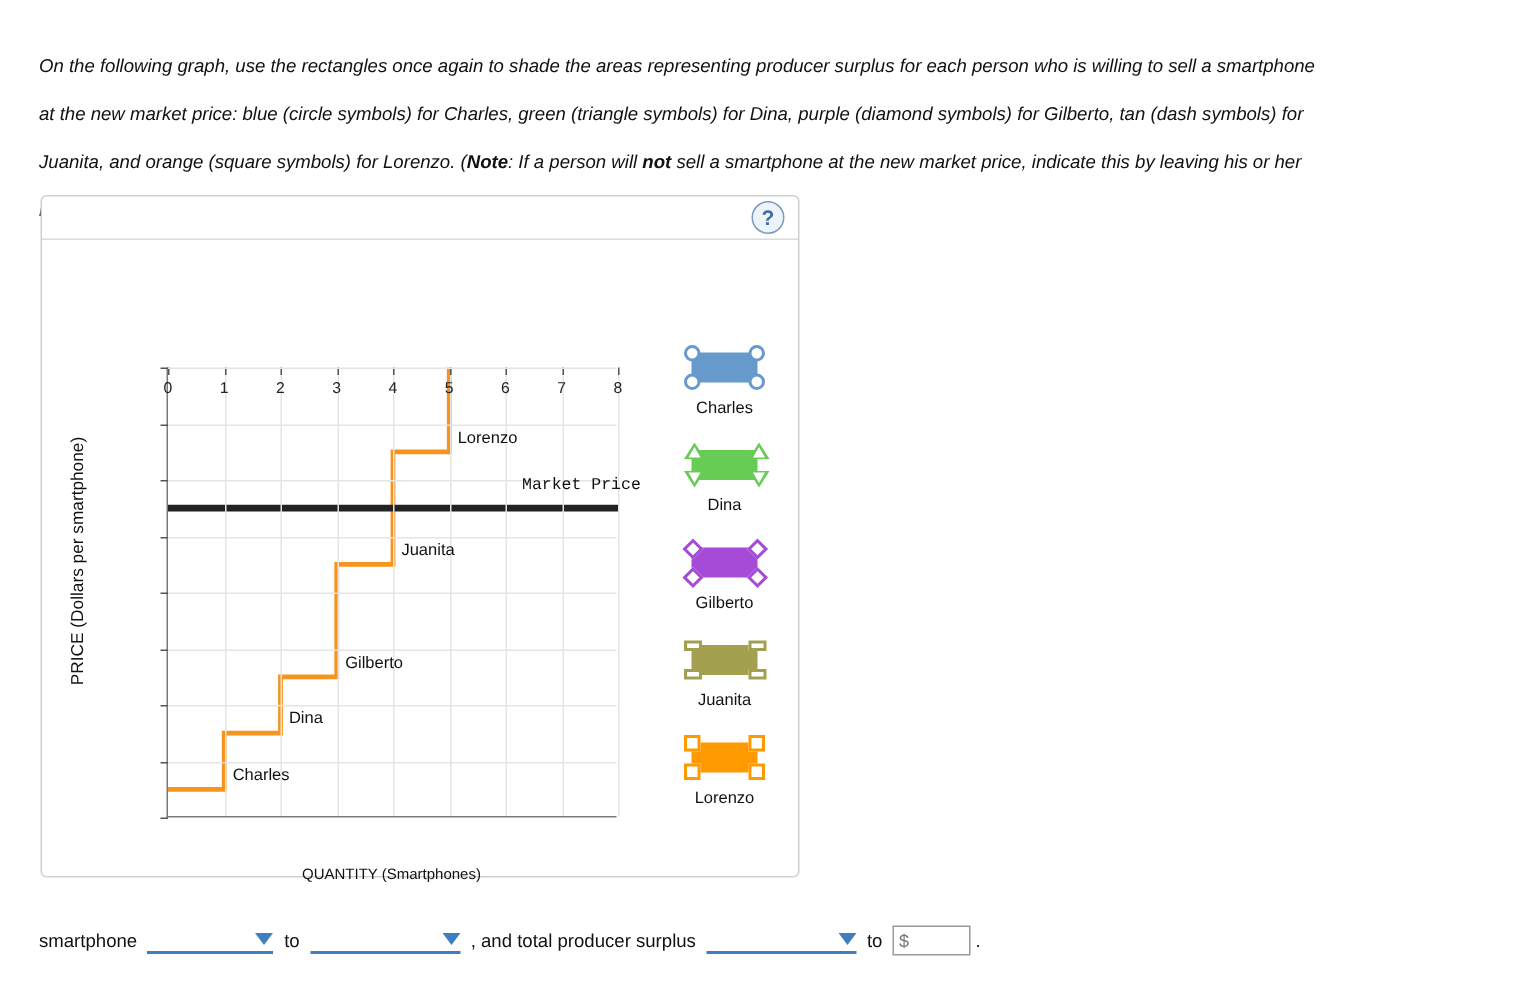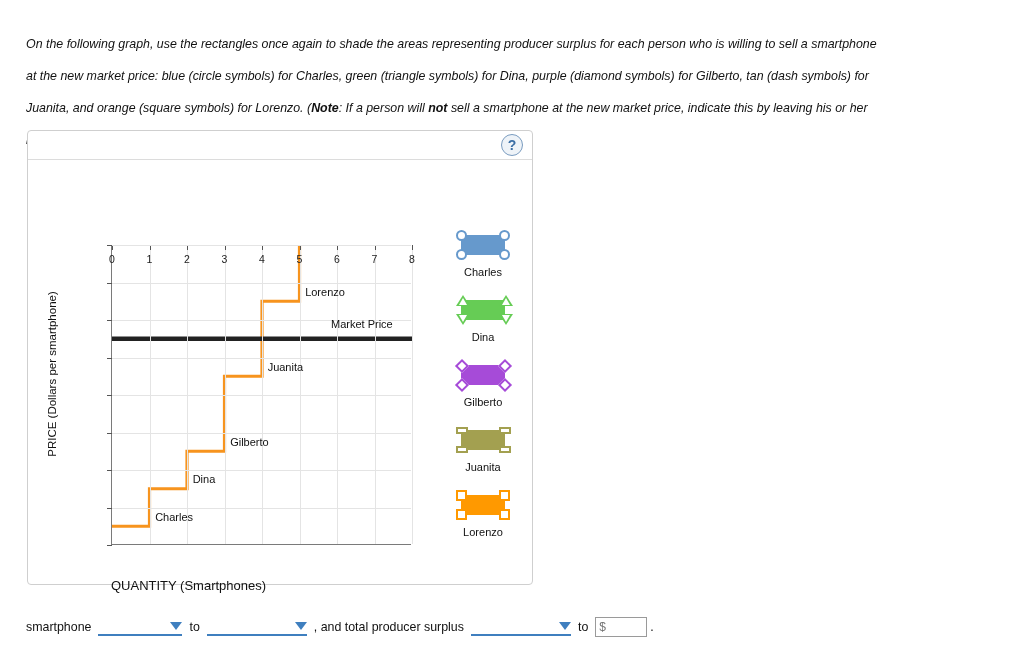--- a/index.html
+++ b/index.html
@@ -114,21 +114,22 @@
     width: 1px;
     height: 5px;
     background: #555;
   }
 
   .axis-title-x {
     position: absolute;
     left: 83px;
     top: 418px;
     width: 300px;
-    font-size: 13px;
+    text-align: center;
+    font-size: 10px;
     color: #111;
   }
   .axis-title-y {
     position: absolute;
     left: -96px;
     top: 208px;
     width: 240px;
     text-align: center;
     font-size: 11.5px;
     color: #111;
@@ -317,21 +318,21 @@
           <div class="ytick-mark" style="top: 75px;"></div>
           <div class="gridh" style="top: 37.5px;"></div>
           <div class="ytick-mark" style="top: 37.5px;"></div>
           <div class="gridh" style="top: 0px;"></div>
           <div class="ytick-mark" style="top: 0px;"></div>
           <div class="series-label" style="left: 43.125px; top: 265.5px;">Charles</div>
           <div class="series-label" style="left: 80.625px; top: 228px;">Dina</div>
           <div class="series-label" style="left: 118.125px; top: 190.5px;">Gilberto</div>
           <div class="series-label" style="left: 155.625px; top: 115.5px;">Juanita</div>
           <div class="series-label" style="left: 193.125px; top: 40.5px;">Lorenzo</div>
-          <div class="mp-label" style="left: 219px; top: 73px;">Market Price</div>
+          <div class="mp-label" style="left: 236px; top: 73px; font-family: Liberation Mono, monospace;">Market Price</div>
         </div>
     </div>
 
     <div class="palette" id="palette">
         <div class="pal-item">
           <div class="pal-rect-wrap">
             <div class="pal-bar" style="background: rgb(102, 153, 204);"></div>
             <div class="handle h-circle" style="position: absolute; left: 2px; top: 0px; border-color: rgb(102, 153, 204);"></div>
             <div class="handle h-circle" style="position: absolute; left: 45px; top: 0px; border-color: rgb(102, 153, 204);"></div>
             <div class="handle h-circle" style="position: absolute; left: 2px; top: 19px; border-color: rgb(102, 153, 204);"></div>

